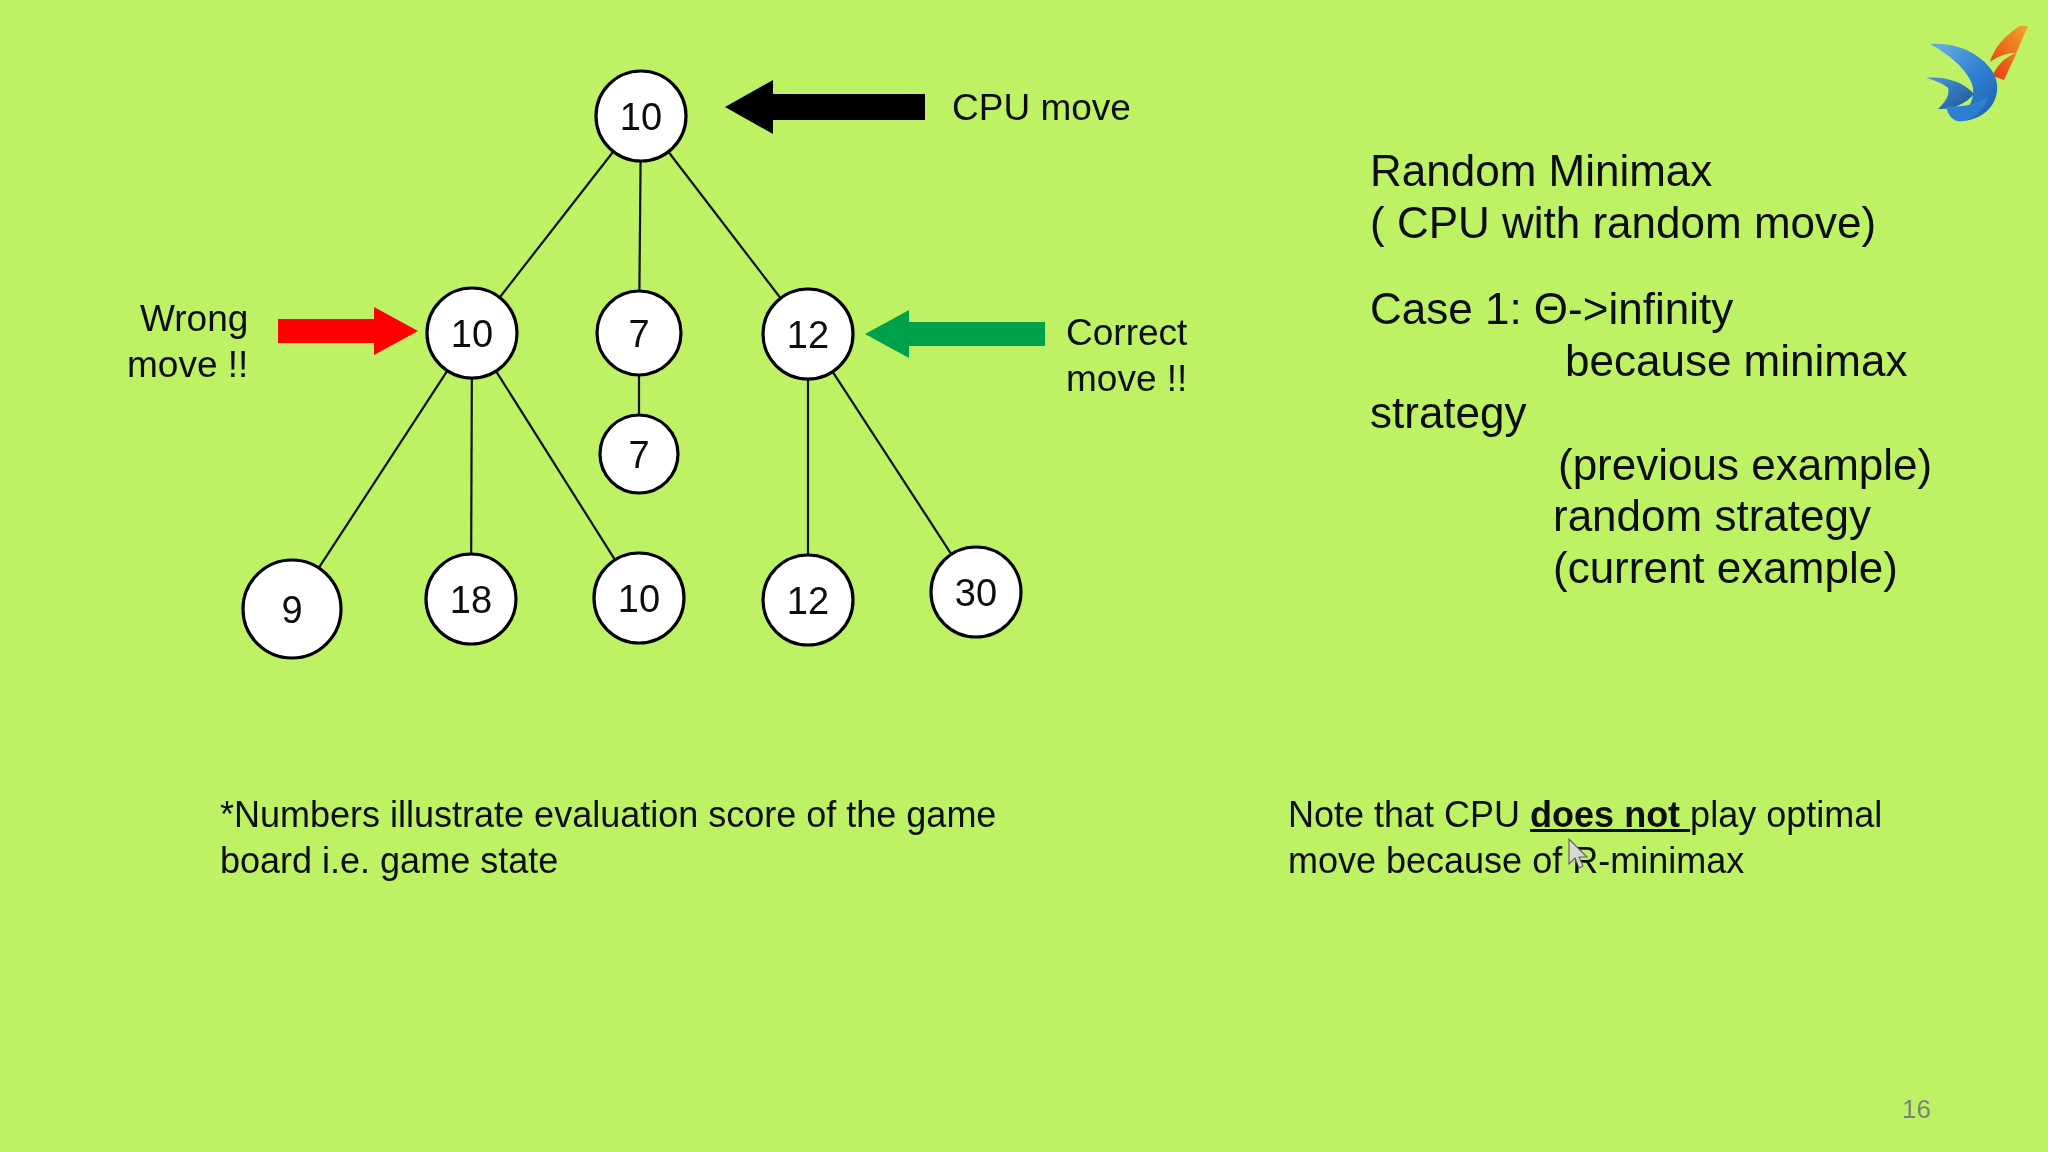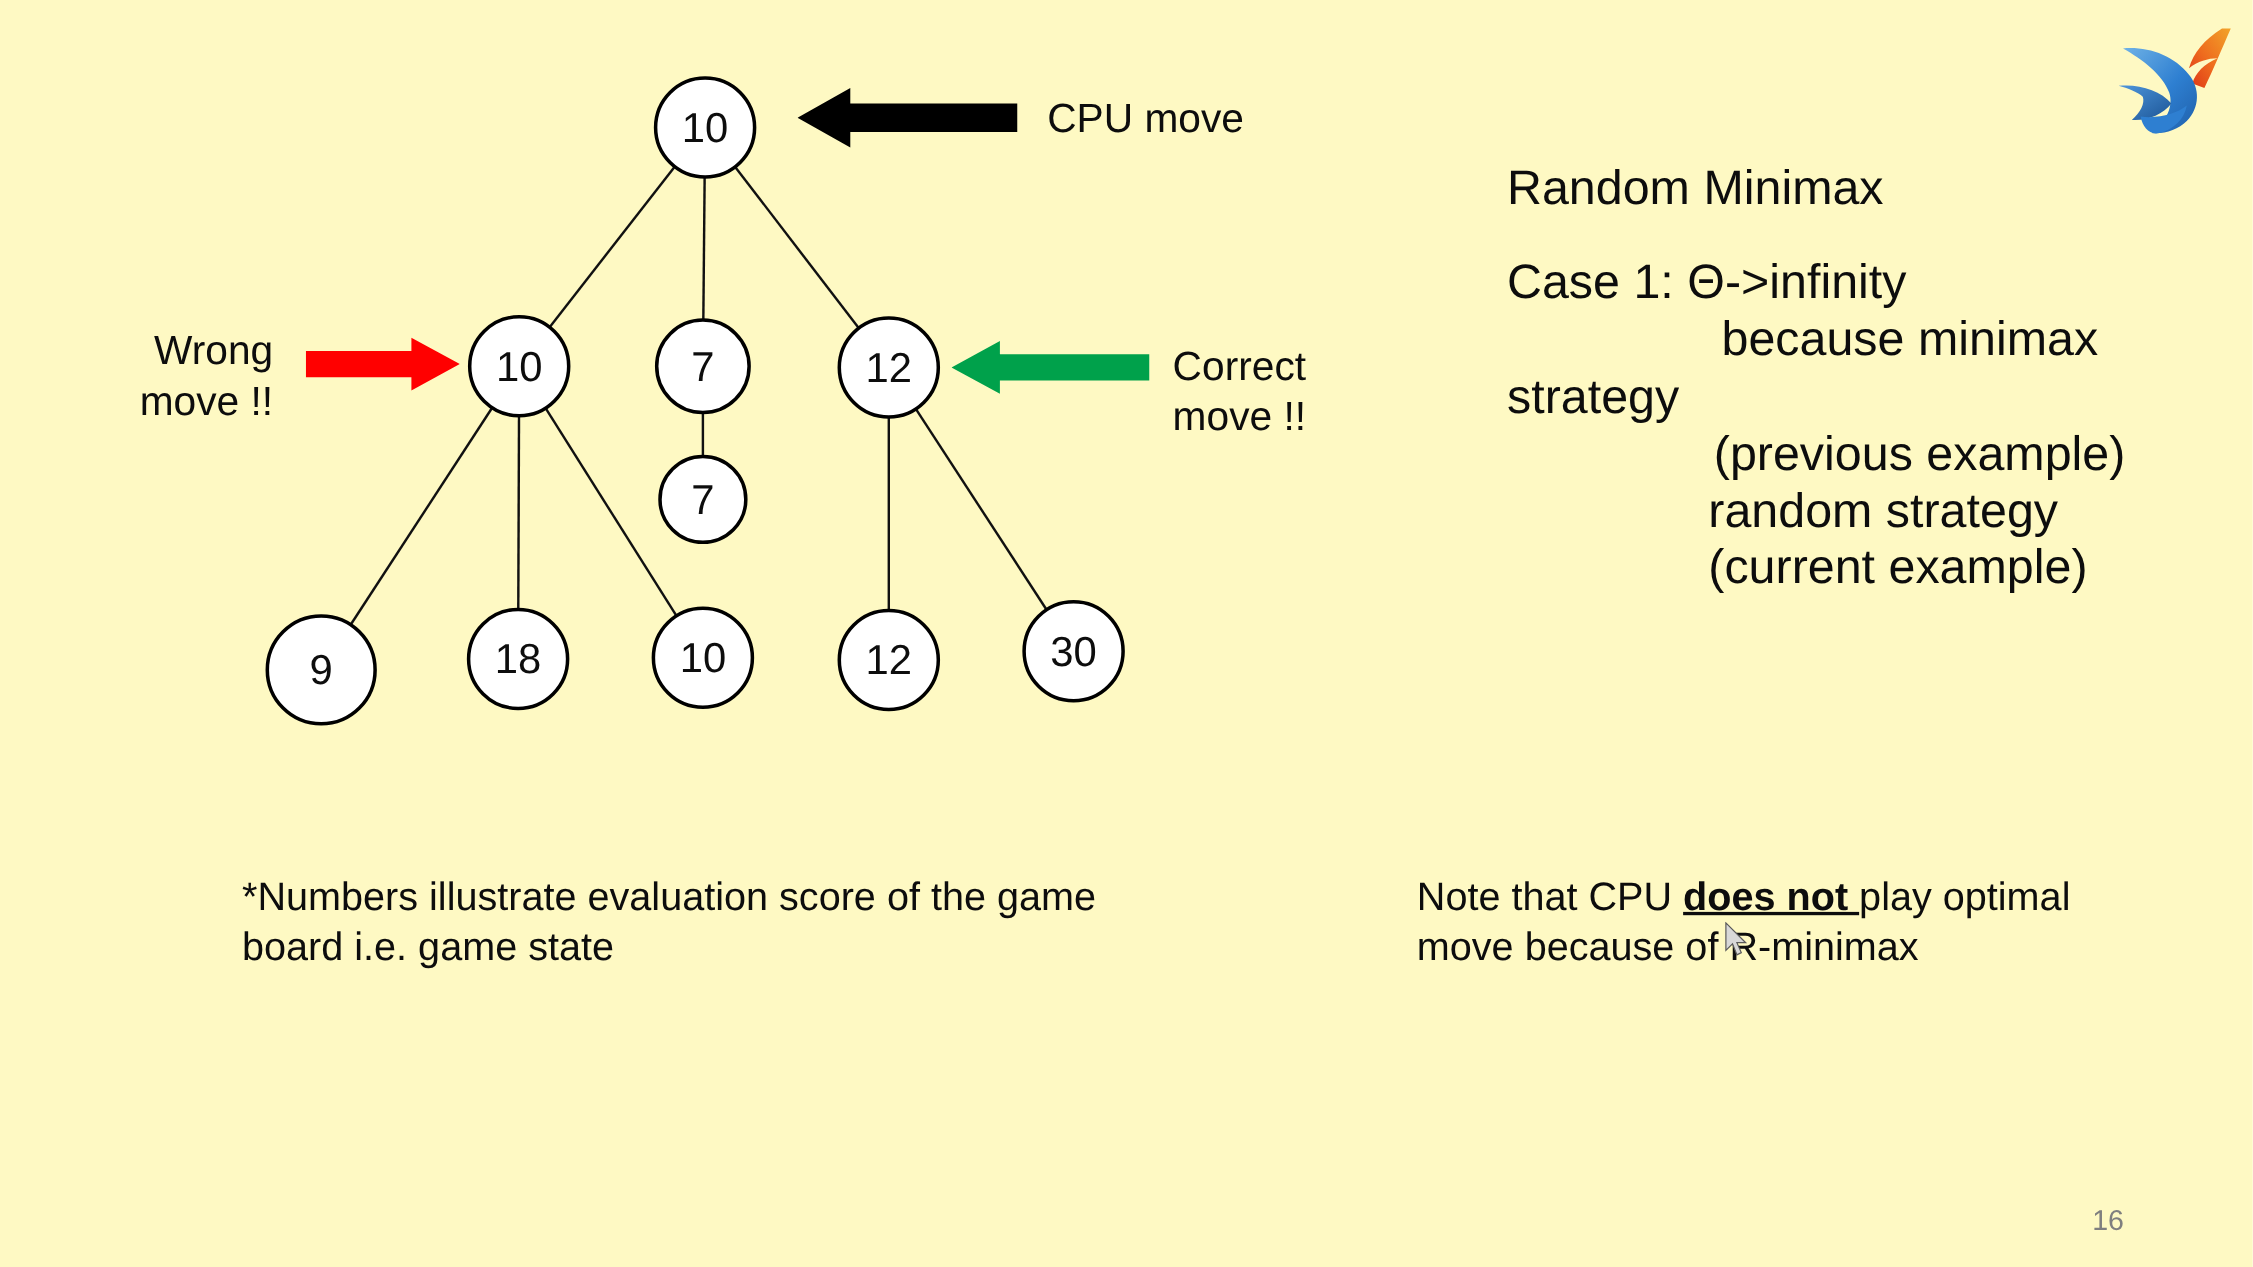--- a/index.html
+++ b/index.html
@@ -8,21 +8,21 @@
     padding: 0;
     background: #ffffff;
   }
   body {
     font-family: "Liberation Sans", sans-serif;
   }
   #slide {
     position: relative;
     width: 2048px;
     height: 1152px;
-    background: #fef9c3;
+    background: #bef264;
     overflow: hidden;
   }
 
   
   #tree-svg {
     position: absolute;
     left: 0;
     top: 0;
     width: 1100px;
     height: 680px;
@@ -195,20 +195,21 @@
 move !!</div>
 
   <svg class="arrow-svg" style="left:865px; top:308px;" width="180" height="52" viewBox="0 0 180 52">
     <polygon points="0,26 44,2 44,14 180,14 180,38 44,38 44,50" fill="#00A14B"></polygon>
   </svg>
   <div class="callout" id="correct-move-label">Correct
 move !!</div>
 
   <div id="right-block">
       <div class="ln ">Random Minimax</div>
+      <div class="ln ">( CPU with random move)</div>
       <div class="spacer"></div>
       <div class="ln ">Case 1: Θ-&gt;infinity</div>
       <div class="ln ind-1">because minimax</div>
       <div class="ln ">strategy</div>
       <div class="ln ind-2">(previous example)</div>
       <div class="ln ind-3">random strategy</div>
       <div class="ln ind-3">(current example)</div>
     </div>
 
   <div class="footnote" id="footnote-left">*Numbers illustrate evaluation score of the game board i.e. game state</div>

